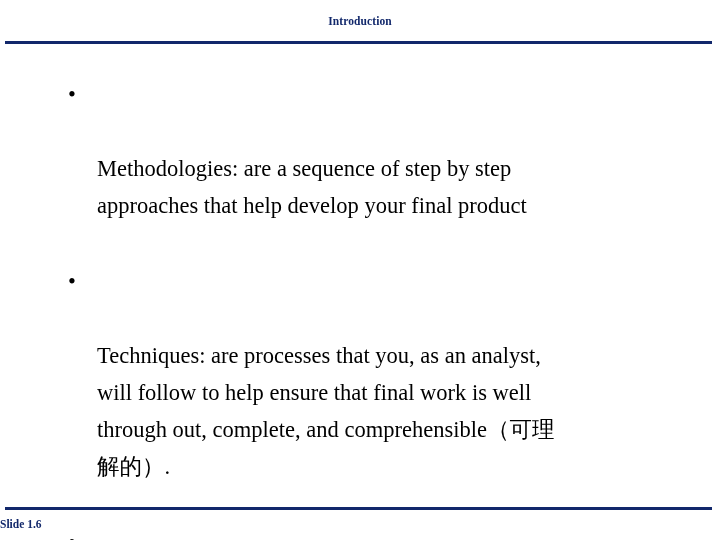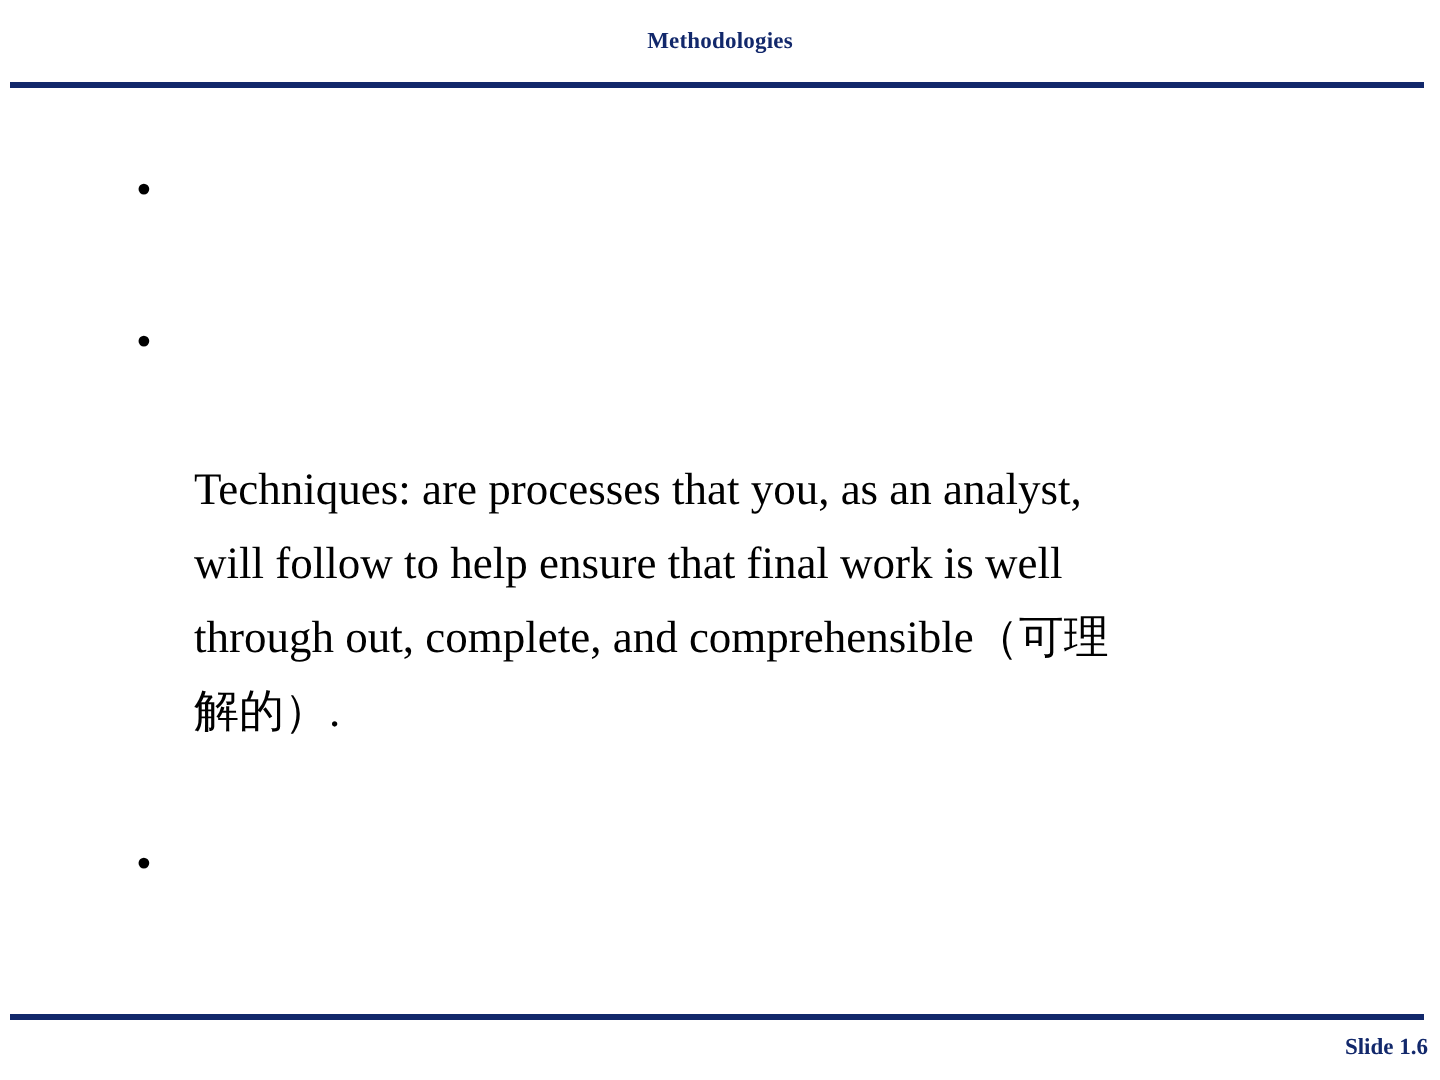--- a/index.html
+++ b/index.html
@@ -76,46 +76,47 @@
   .bullet-item .bullet-text {
     display: block;
   }
 
   
   #slide-footer {
     position: absolute;
     top: 514px;
     left: 0;
     width: 714px;
-    text-align: right;
   }
   #slide-footer .footer-text {
     font-family: "Liberation Serif", "DejaVu Serif", serif;
     font-weight: bold;
     font-size: 11.5px;
     line-height: 14px;
     color: #12286b;
     display: inline-block;
   }
 </style>
 </head>
 <body>
 
 <div id="slide">
 
   <div id="slide-header">
-    <span class="header-title">Methodologies</span>
+    <span class="header-title">Introduction</span>
   </div>
 
   <div class="rule" id="header-rule"></div>
 
   <div id="slide-body">
 
     <div class="bullet-item">
       <span class="bullet-marker">•</span>
+      <span class="bullet-text">Methodologies: are a sequence of step by step
+approaches that help develop your final product</span>
     </div>
 
     <div class="bullet-item">
       <span class="bullet-marker">•</span>
       <span class="bullet-text">Techniques: are processes that you, as an analyst,
 will follow to help ensure that final work is well
 through out, complete, and comprehensible（可理
 解的）.</span>
     </div>
 

